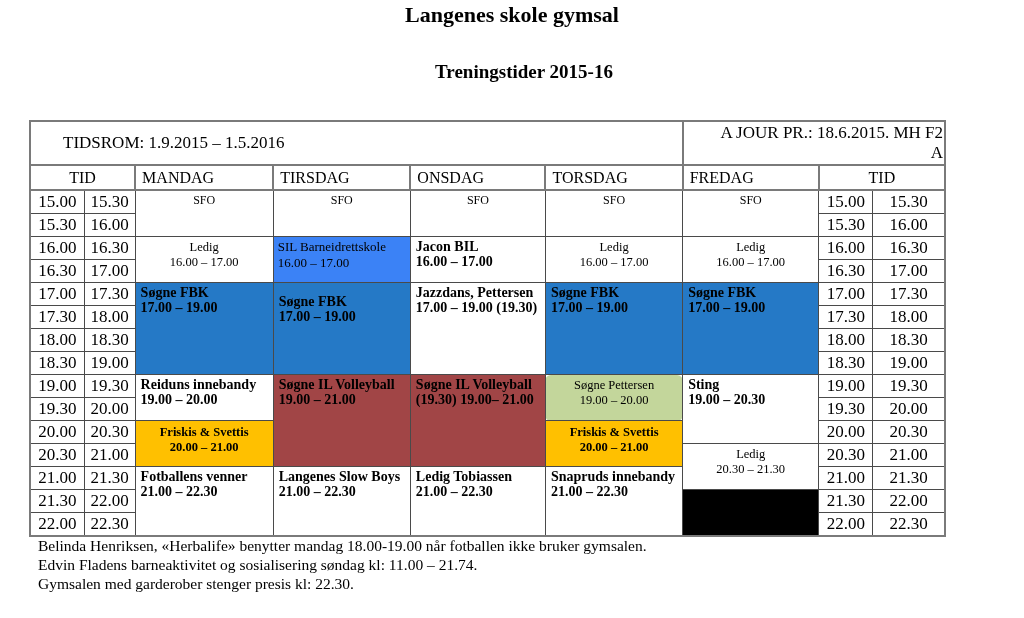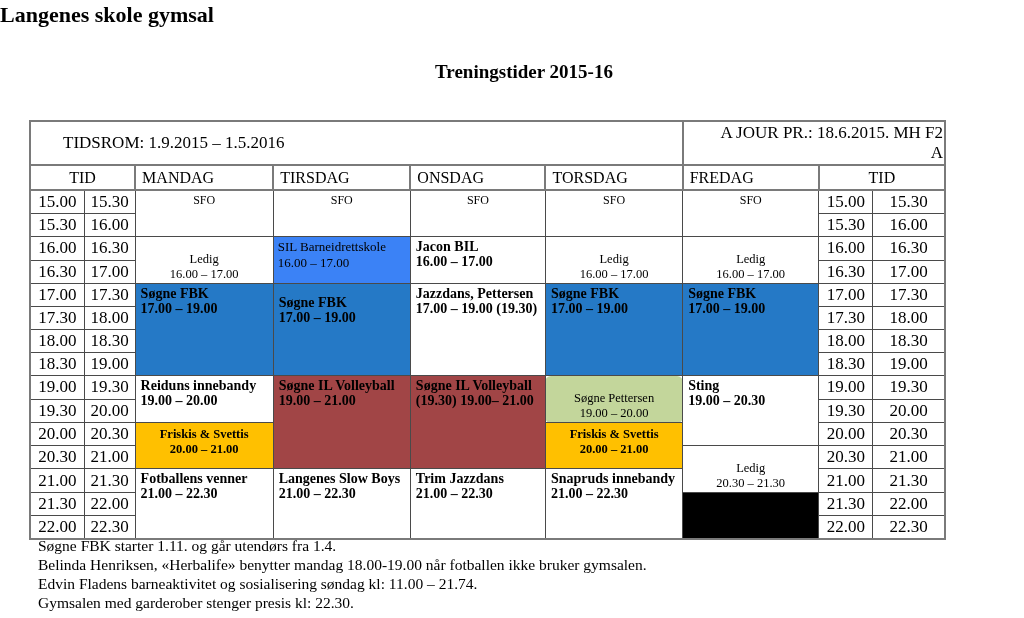--- a/index.html
+++ b/index.html
@@ -1,38 +1,38 @@
 <!DOCTYPE html>
 <html><head>
 <meta charset="utf-8">
 <style>
   html,body{margin:0;padding:0;background:#fff;}
   .page{position:relative;width:1024px;height:618px;background:#ffffff;
         font-family:"Liberation Serif","DejaVu Serif",serif;color:#000;overflow:hidden;}
-  .title{position:absolute;top:2px;left:0;width:100%;
+  .title{position:absolute;top:2px;left:0;width:100%;text-align:center;
          font-size:22px;font-weight:bold;}
   .subtitle{position:absolute;top:61px;left:12px;width:100%;text-align:center;
             font-size:19px;font-weight:bold;}
   table.sched{position:absolute;left:29px;top:120px;width:917px;
               border-collapse:collapse;table-layout:fixed;
               border:2px solid #7a7a7a;}
   table.sched td{border:1px solid #4a4a4a;overflow:hidden;}
   tr.toprow td{border:2px solid #7a7a7a;height:24px;font-size:17px;padding-left:32px;}
   tr.headrow td{border:2px solid #7a7a7a;height:21px;font-size:16px;}
   td.tidsrom{text-align:left;padding-left:6px;}
   td.ajour{text-align:right;font-size:15px;}
   td.dayhead{text-align:left;padding-left:6px;}
   td.tidhead{text-align:center;}
   tr.body{height:23px;}
   td.t{font-size:17px;text-align:center;vertical-align:middle;line-height:20px;
        border-left-width:1px;}
   td.tsep{border-left:2px solid #6a6a6a;}
   td.cell{vertical-align:top;}
   .sfo{font-size:12px;text-align:center;padding-top:2px;}
-  .ledig{font-size:12.5px;text-align:center;padding-top:15px;line-height:15px;border-radius:6px;}
+  .ledig{font-size:12.5px;text-align:center;padding-top:3px;line-height:15px;border-radius:6px;}
   .reg{font-size:13px;text-align:left;padding:2px 4px;line-height:16px;}
   .ev{font-size:14px;font-weight:bold;text-align:left;padding:2px 5px;line-height:15px;}
   .evc{font-size:12.5px;font-weight:bold;text-align:center;padding-top:4px;line-height:15px;}
   .padtop{padding-top:11px;}
   .bg-blue{background:#2579C6;}
   .bg-red{background:#A14546;}
   .bg-peach{background:#3b82f6;}
   .bg-yellow{background:#FFC000;}
   .bg-green{background:#C3D69B;}
   .bg-black{background:#000000;}
@@ -249,21 +249,21 @@
       <td class="t">21.30</td>
       <td class="cell ev" rowspan="3">
             <div>Fotballens venner</div>
             <div>21.00 – 22.30</div>
           </td>
       <td class="cell ev" rowspan="3">
             <div>Langenes Slow Boys</div>
             <div>21.00 – 22.30</div>
           </td>
       <td class="cell ev" rowspan="3">
-            <div>Trim Jazzdans</div>
+            <div>Ledig Tobiassen</div>
             <div>21.00 – 22.30</div>
           </td>
       <td class="cell ev" rowspan="3">
             <div>Snapruds innebandy</div>
             <div>21.00 – 22.30</div>
           </td>
       <td class="t tsep">21.00</td>
       <td class="t">21.30</td>
     </tr>
 
@@ -278,19 +278,18 @@
     <tr class="body">
       <td class="t">22.00</td>
       <td class="t">22.30</td>
       <td class="t tsep">22.00</td>
       <td class="t">22.30</td>
     </tr>
   </tbody>
     </table>
 
   <div class="notes">
-    <div>Søgne FBK starter 1.11. og går utendørs fra 1.4.</div>
     <div>Belinda Henriksen, «Herbalife» benytter mandag 18.00-19.00 når fotballen ikke bruker gymsalen.</div>
     <div>Edvin Fladens barneaktivitet og sosialisering søndag kl: 11.00 – 21.74.</div>
     <div>Gymsalen med garderober stenger presis kl: 22.30.</div>
   </div>
 
 </div>
 
 </body></html>

